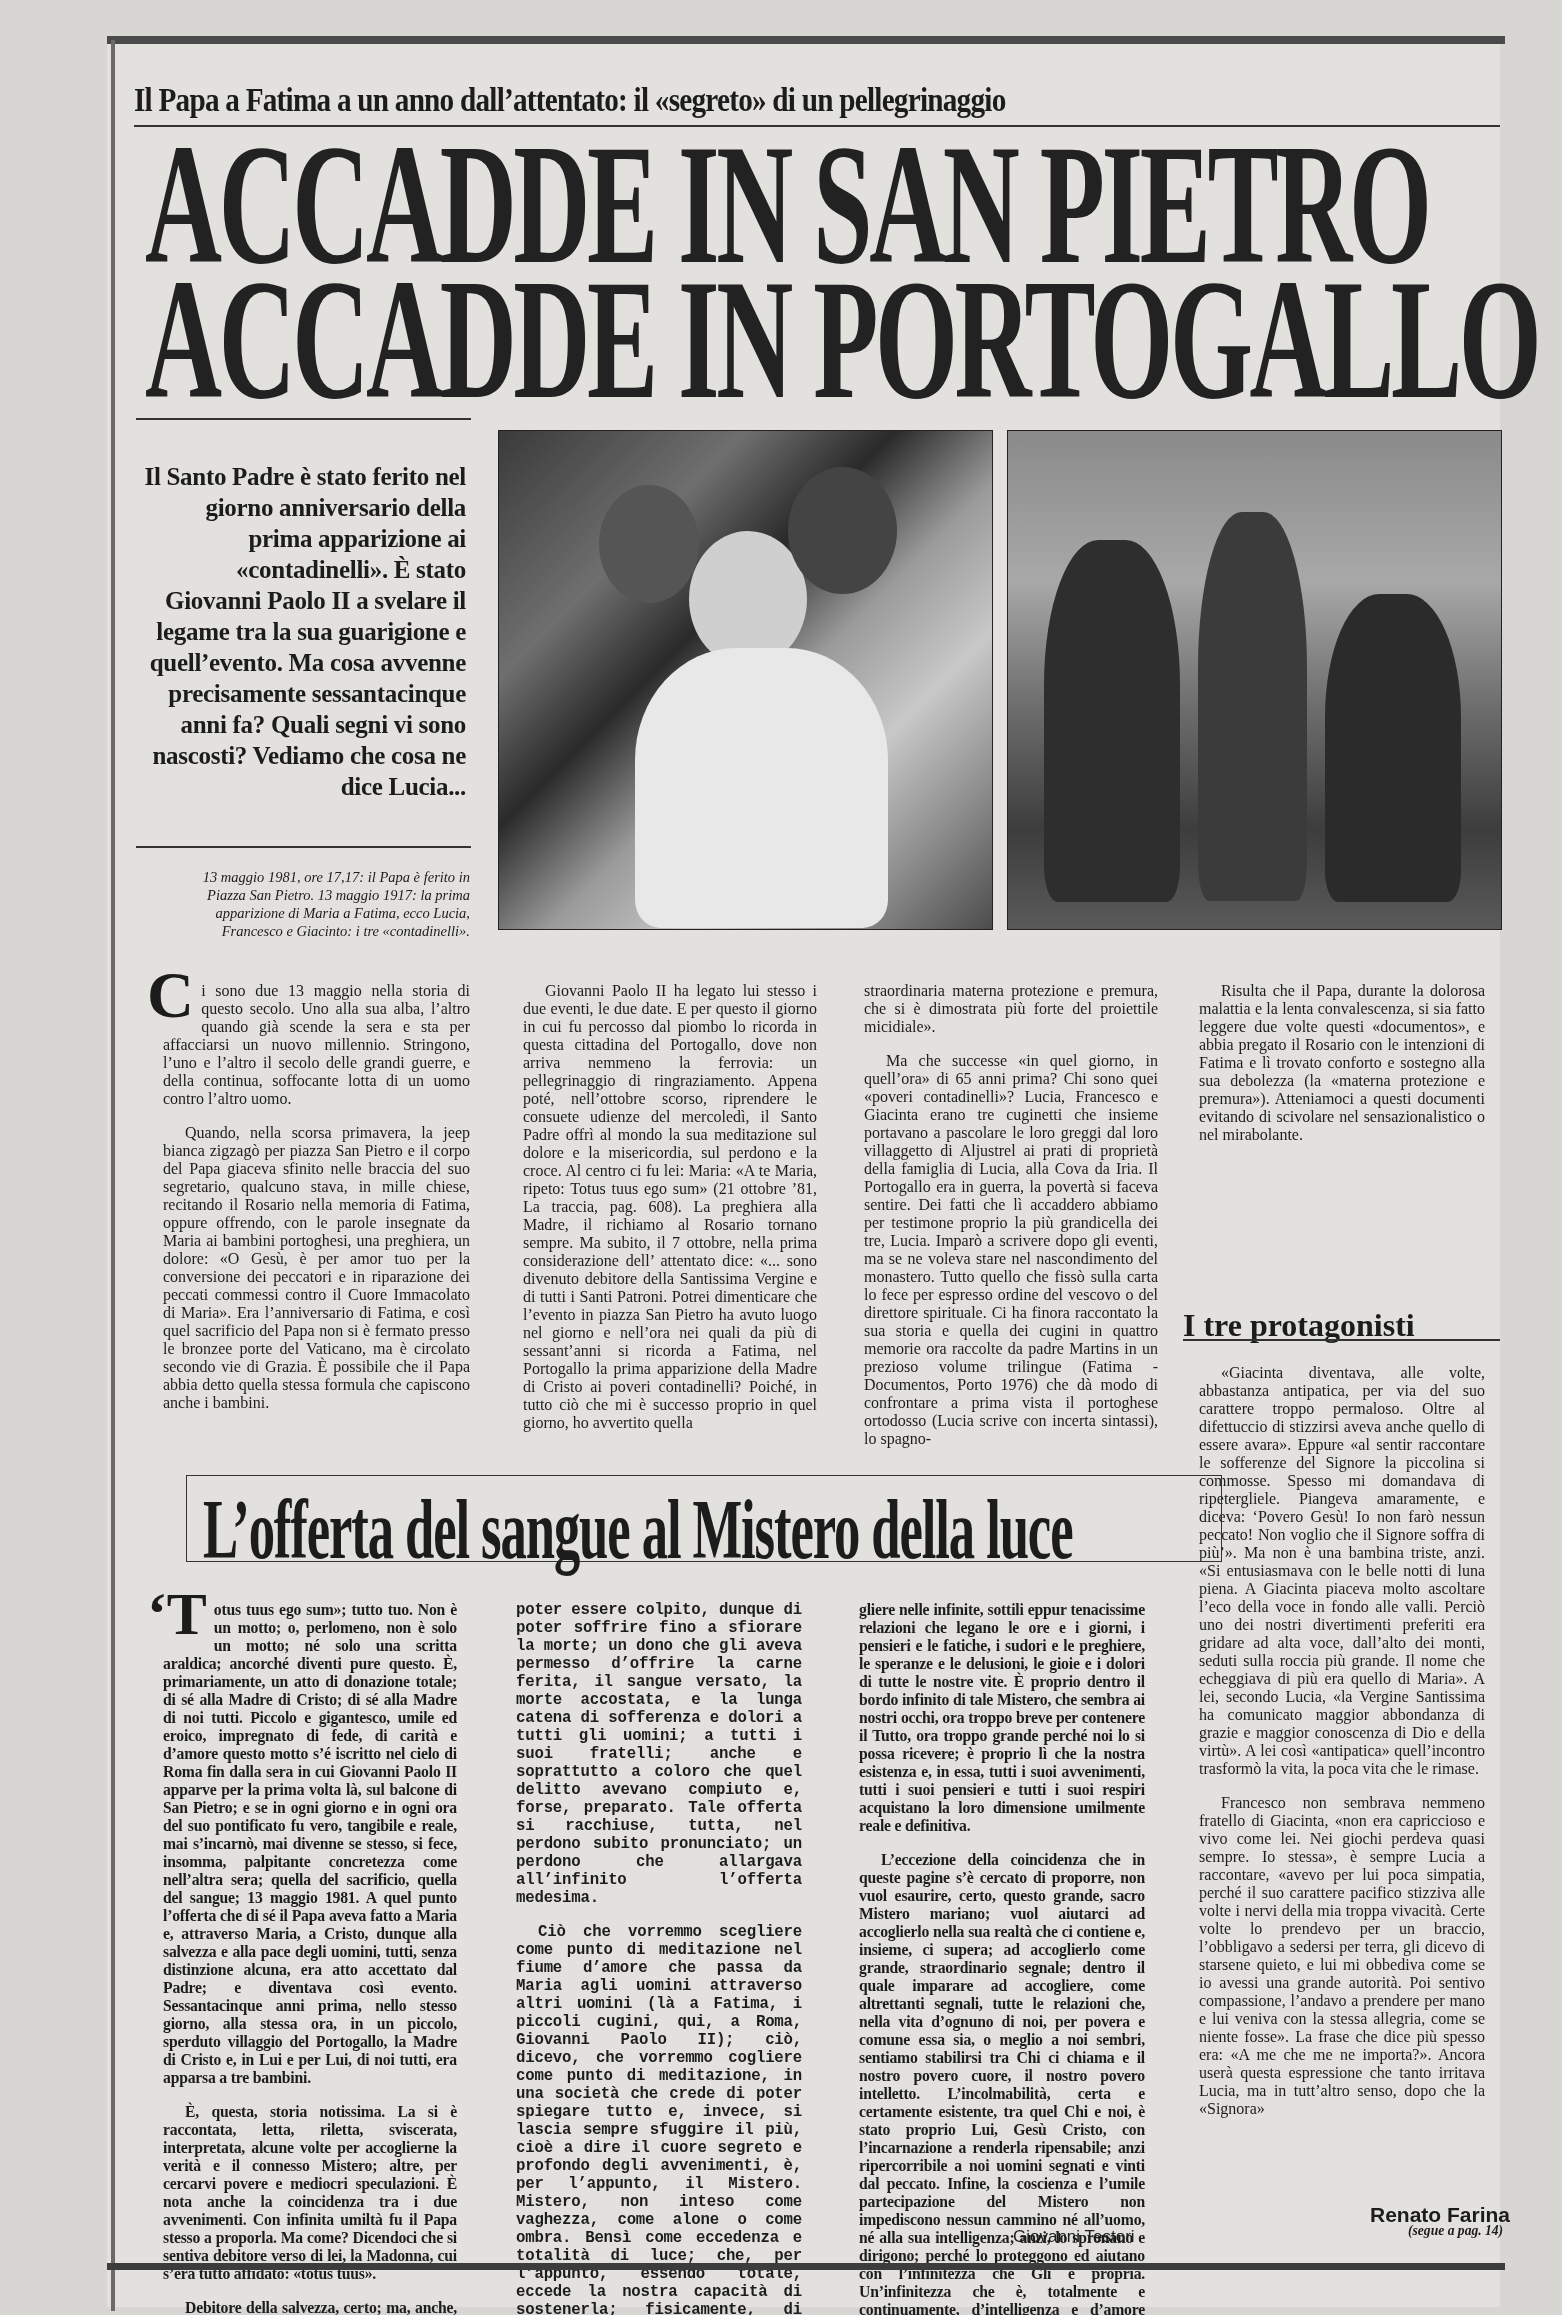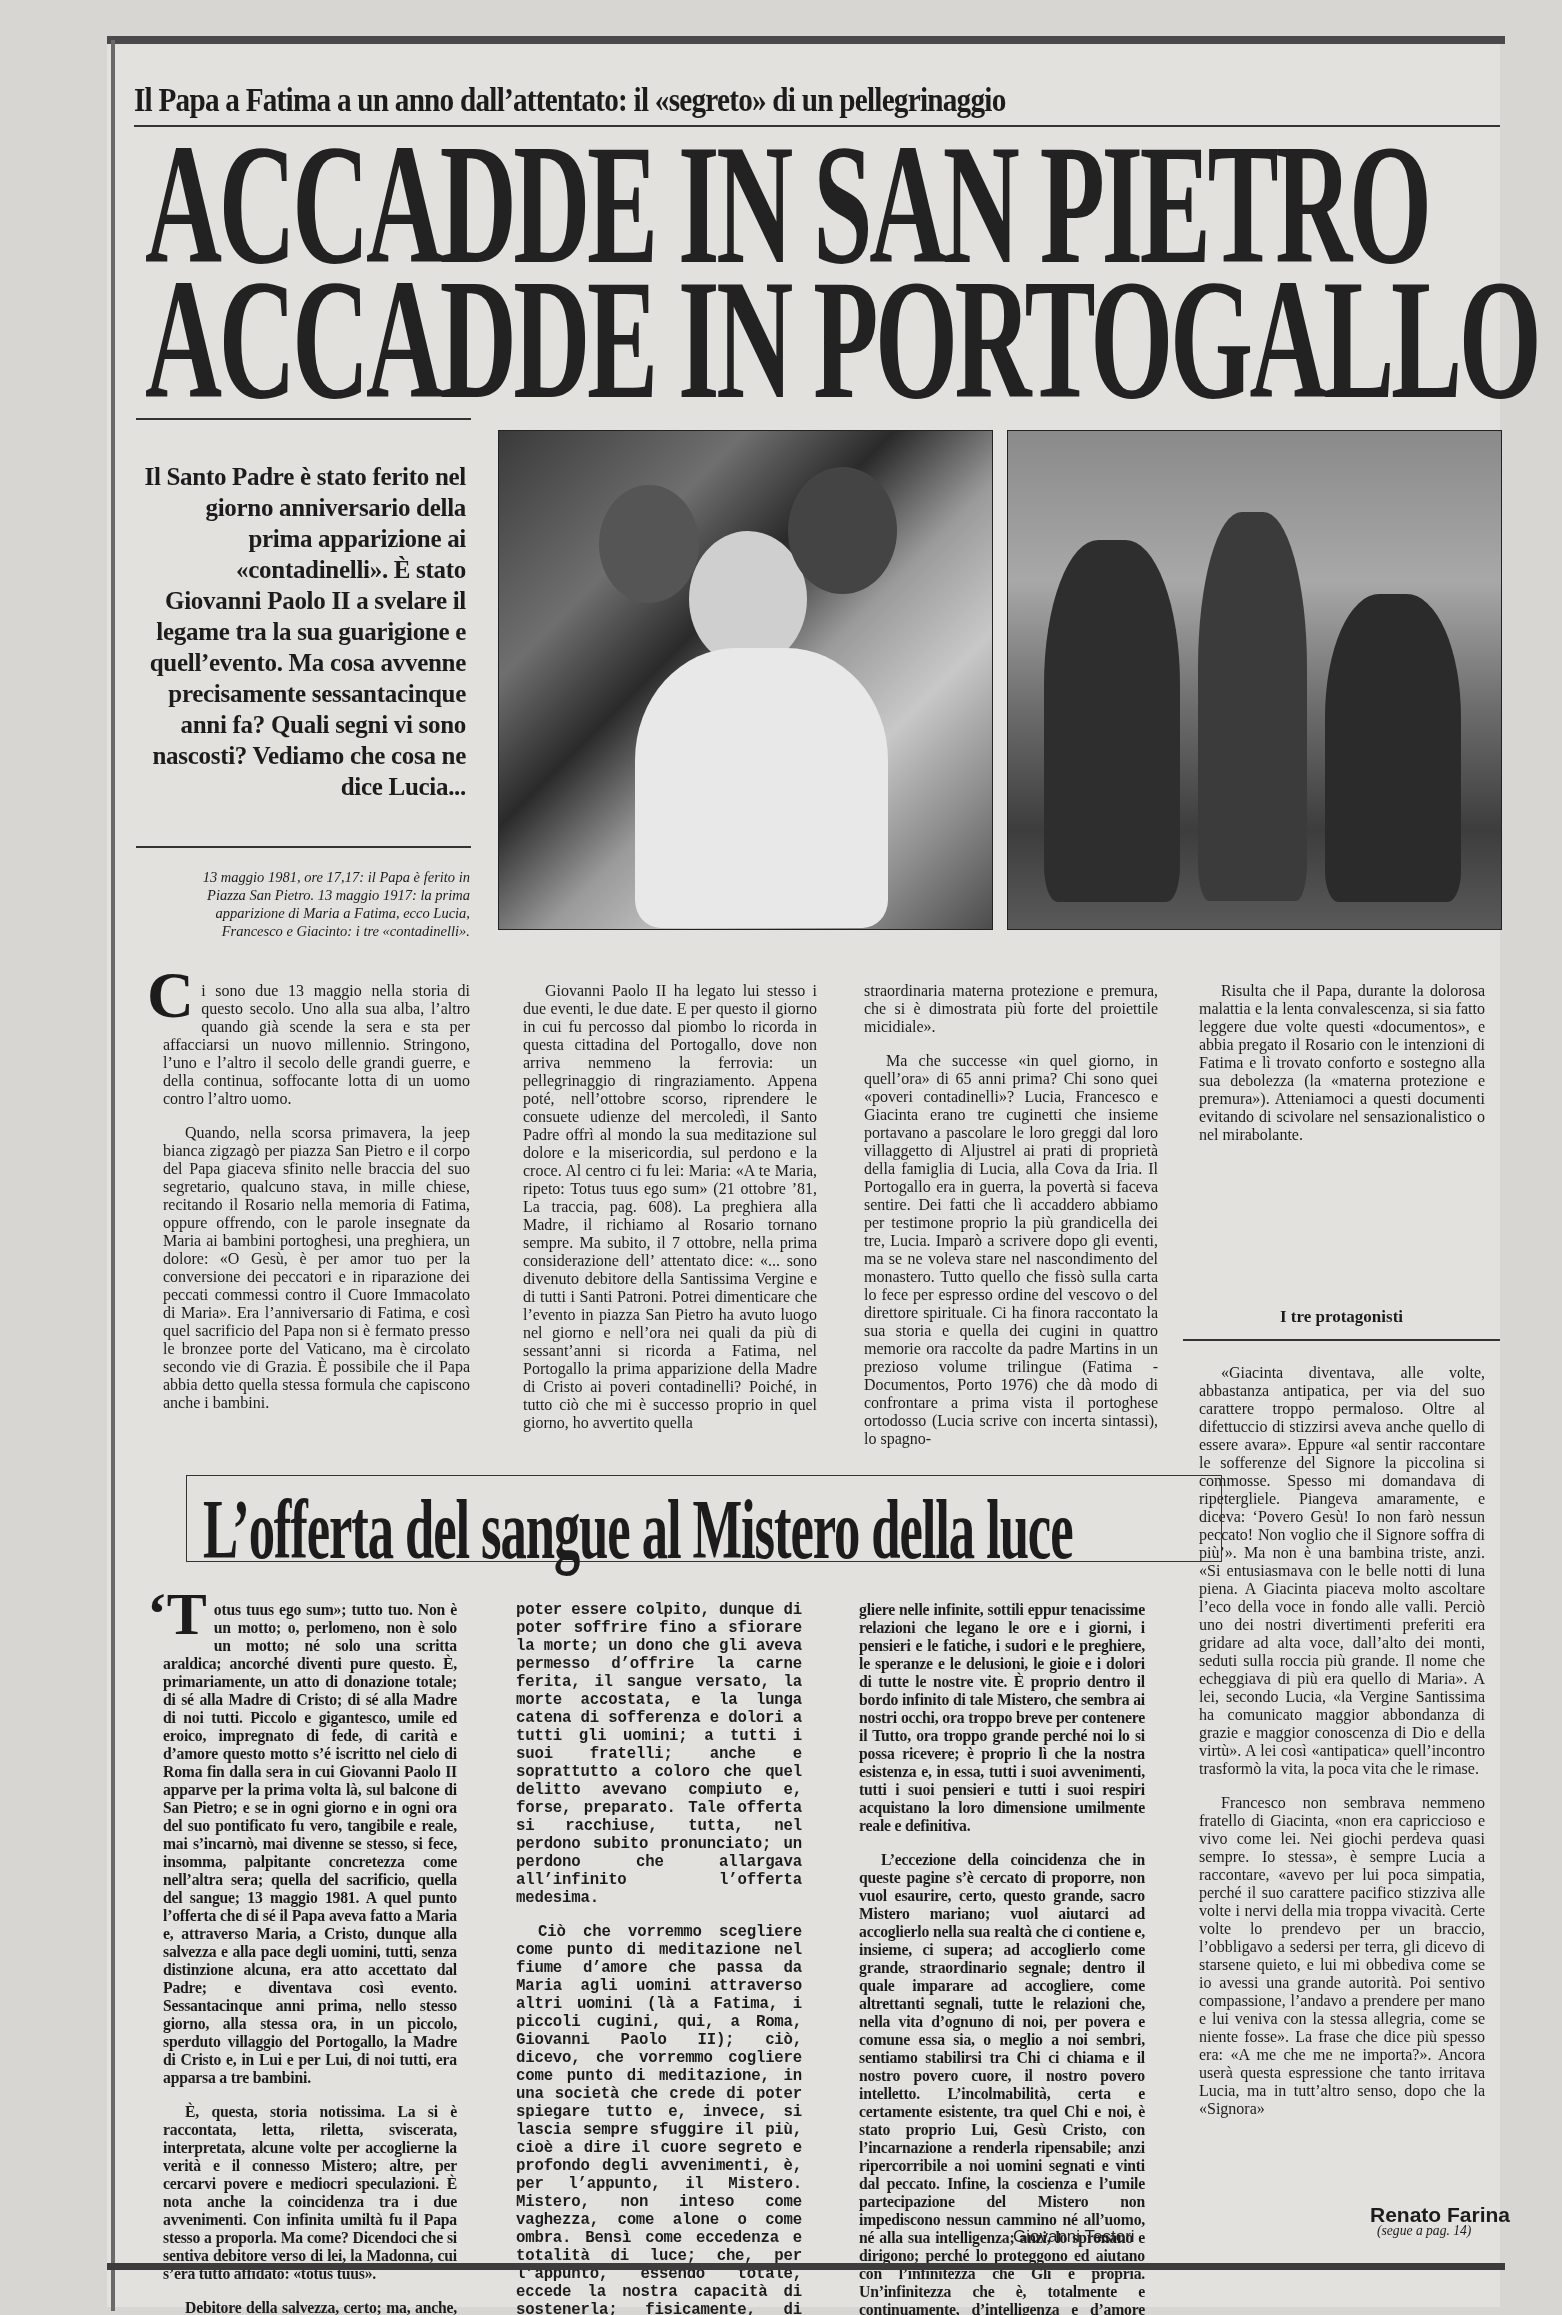--- a/index.html
+++ b/index.html
@@ -14,21 +14,21 @@
   .caption{position:absolute;left:176px;top:868px;width:294px;text-align:right;font-style:italic;font-size:14.5px;line-height:18px;}
   .photo{position:absolute;border:1.8px solid #222;overflow:hidden;}
   .photo1{left:498px;top:430px;width:493px;height:498px;background:linear-gradient(135deg,#3a3a3a 0%,#6f6f6f 25%,#2a2a2a 40%,#9a9a9a 55%,#c8c8c8 70%,#8d8d8d 85%,#4c4c4c 100%);}
   .photo2{left:1007px;top:430px;width:493px;height:498px;background:linear-gradient(180deg,#8a8a8a 0%,#a8a8a8 30%,#6e6e6e 55%,#3d3d3d 80%,#5a5a5a 100%);}
   .fig{position:absolute;border-radius:40% 40% 10% 10%;}
   .body-col{position:absolute;font-size:16px;line-height:18px;text-align:justify;hyphens:auto;}
   .body-col p{margin:16px;text-indent:22px;}
   .body-col p.noindent{text-indent:0;}
   .dropcap{float:left;font-size:65px;line-height:51px;font-weight:bold;margin:3.6px 7.2px 0 0;}
   .bold-col{font-weight:bold;font-size:15.7px;letter-spacing:-0.2px;}
-  .subhead{position:absolute;left:1183px;top:1307px;width:317px;text-align:center;font-weight:bold;font-size:17px;}
+  .subhead{position:absolute;left:1183px;top:1307px;width:317px;font-weight:bold;font-size:32px;}
   .boxhead{position:absolute;left:138px;top:1475px;width:1034px;height:85px;border:1.8px solid #333;margin-left:48px;}
   .boxhead span{position:absolute;left:16.3px;top:3.6px;font-weight:bold;font-size:85px;letter-spacing:-1.8px;transform:scaleX(0.62);transform-origin:left top;white-space:nowrap;}
   .sig{position:absolute;font-family:"Liberation Sans",sans-serif;}
   .bottom-bar{position:absolute;left:107px;top:2263px;width:1398px;height:7.2px;background:#3c3c3c;}
 </style>
 </head>
 <body>
 
 <div class="page"></div>
 <div class="frame-top"></div>
@@ -73,21 +73,21 @@
 <div class="body-col" style="left:1183px;top:966px;width:318px;">
   <p>Risulta che il Papa, durante la dolorosa malattia e la lenta convalescenza, si sia fatto leggere due volte questi «documentos», e abbia pregato il Rosario con le intenzioni di Fatima e lì trovato conforto e sostegno alla sua debolezza (la «materna protezione e premura»). Atteniamoci a questi documenti evitando di scivolare nel sensazionalistico o nel mirabolante.</p>
 </div>
 <div class="subhead">I tre protagonisti</div>
 <div class="rule" style="left:1183px;top:1339px;width:317px;"></div>
 <div class="body-col" style="left:1183px;top:1348px;width:318px;">
   <p>«Giacinta diventava, alle volte, abbastanza antipatica, per via del suo carattere troppo permaloso. Oltre al difettuccio di stizzirsi aveva anche quello di essere avara». Eppure «al sentir raccontare le sofferenze del Signore la piccolina si commosse. Spesso mi domandava di ripetergliele. Piangeva amaramente, e diceva: ‘Povero Gesù! Io non farò nessun peccato! Non voglio che il Signore soffra di più’». Ma non è una bambina triste, anzi. «Si entusiasmava con le belle notti di luna piena. A Giacinta piaceva molto ascoltare l’eco della voce in fondo alle valli. Perciò uno dei nostri divertimenti preferiti era gridare ad alta voce, dall’alto dei monti, seduti sulla roccia più grande. Il nome che echeggiava di più era quello di Maria». A lei, secondo Lucia, «la Vergine Santissima ha comunicato maggior abbondanza di grazie e maggior conoscenza di Dio e della virtù». A lei così «antipatica» quell’incontro trasformò la vita, la poca vita che le rimase.</p>
   <p>Francesco non sembrava nemmeno fratello di Giacinta, «non era capriccioso e vivo come lei. Nei giochi perdeva quasi sempre. Io stessa», è sempre Lucia a raccontare, «avevo per lui poca simpatia, perché il suo carattere pacifico stizziva alle volte i nervi della mia troppa vivacità. Certe volte lo prendevo per un braccio, l’obbligavo a sedersi per terra, gli dicevo di starsene quieto, e lui mi obbediva come se io avessi una grande autorità. Poi sentivo compassione, l’andavo a prendere per mano e lui veniva con la stessa allegria, come se niente fosse». La frase che dice più spesso era: «A me che me ne importa?». Ancora userà questa espressione che tanto irritava Lucia, ma in tutt’altro senso, dopo che la «Signora»</p>
 </div>
 <div class="sig" style="left:1370px;top:2203px;font-weight:bold;font-size:21px;">Renato Farina</div>
-<div class="sig" style="left:1377px;top:2223px;font-style:italic;font-family:'Liberation Serif',serif;font-size:13.6px;">(segue a pag. 14)</div>
+<div class="sig" style="left:1408px;top:2223px;font-style:italic;font-family:'Liberation Serif',serif;font-size:13.6px;font-weight:bold;">(segue a pag. 14)</div>
 
 <div class="boxhead">
   <span>L’offerta del sangue al Mistero della luce</span>
 </div>
 
 <div class="body-col bold-col" style="left:147px;top:1585px;width:326px;">
   <span class="dropcap" style="font-size:60px;">‘T</span>
   <p class="noindent">otus tuus ego sum»; tutto tuo. Non è un motto; o, perlomeno, non è solo un motto; né solo una scritta araldica; ancorché diventi pure questo. È, primariamente, un atto di donazione totale; di sé alla Madre di Cristo; di sé alla Madre di noi tutti. Piccolo e gigantesco, umile ed eroico, impregnato di fede, di carità e d’amore questo motto s’é iscritto nel cielo di Roma fin dalla sera in cui Giovanni Paolo II apparve per la prima volta là, sul balcone di San Pietro; e se in ogni giorno e in ogni ora del suo pontificato fu vero, tangibile e reale, mai s’incarnò, mai divenne se stesso, si fece, insomma, palpitante concretezza come nell’altra sera; quella del sacrificio, quella del sangue; 13 maggio 1981. A quel punto l’offerta che di sé il Papa aveva fatto a Maria e, attraverso Maria, a Cristo, dunque alla salvezza e alla pace degli uomini, tutti, senza distinzione alcuna, era atto accettato dal Padre; e diventava così evento. Sessantacinque anni prima, nello stesso giorno, alla stessa ora, in un piccolo, sperduto villaggio del Portogallo, la Madre di Cristo e, in Lui e per Lui, di noi tutti, era apparsa a tre bambini.</p>
   <p>È, questa, storia notissima. La si è raccontata, letta, riletta, sviscerata, interpretata, alcune volte per accoglierne la verità e il connesso Mistero; altre, per cercarvi povere e mediocri speculazioni. È nota anche la coincidenza tra i due avvenimenti. Con infinita umiltà fu il Papa stesso a proporla. Ma come? Dicendoci che si sentiva debitore verso di lei, la Madonna, cui s’era tutto affidato: «totus tuus».</p>
   <p>Debitore della salvezza, certo; ma, anche, e con pari intensità, d’aver avuto il dono di</p>

